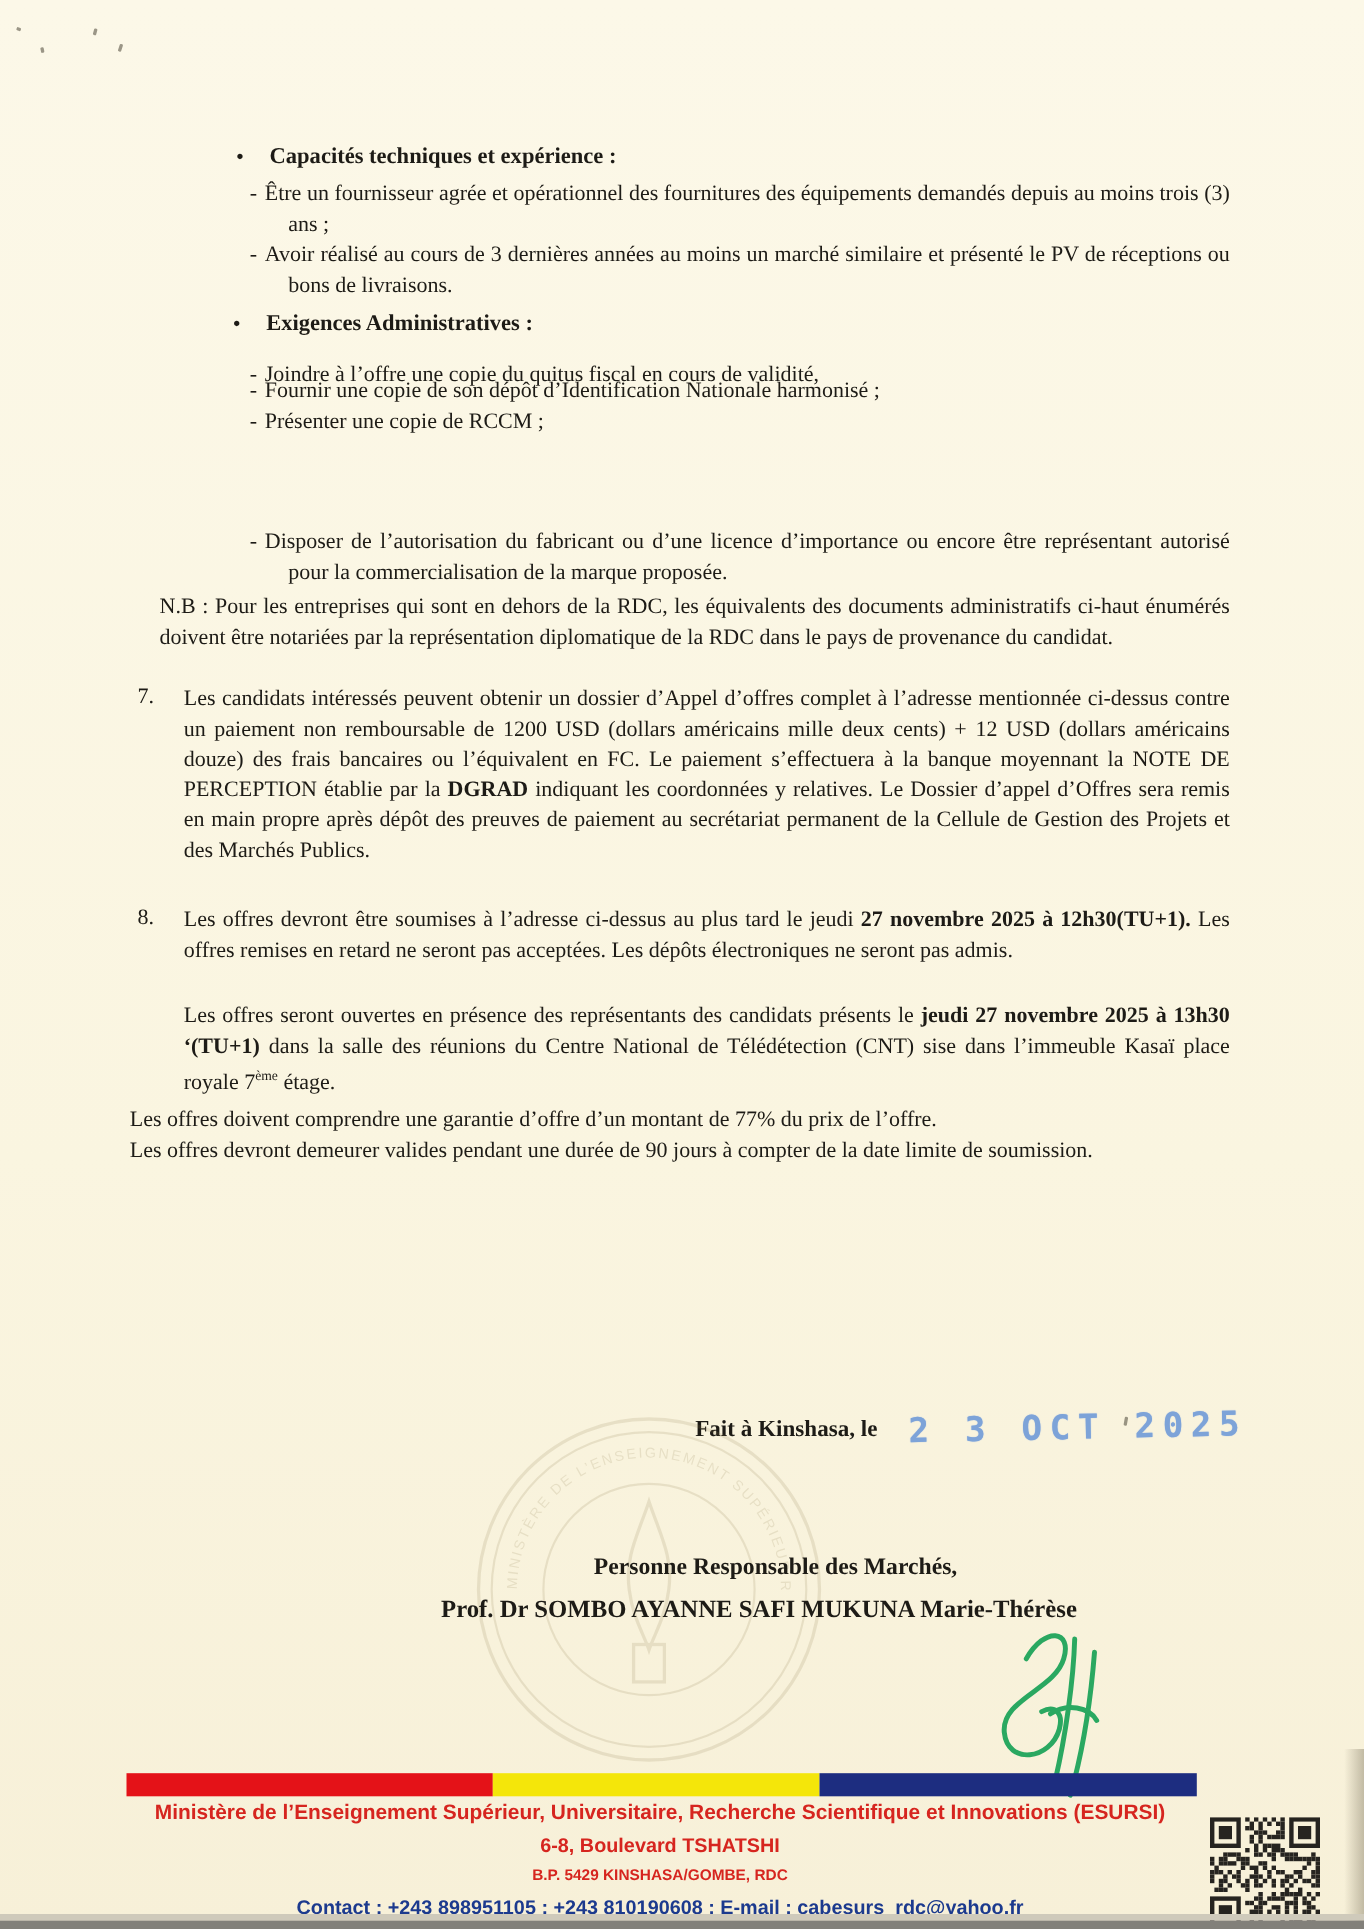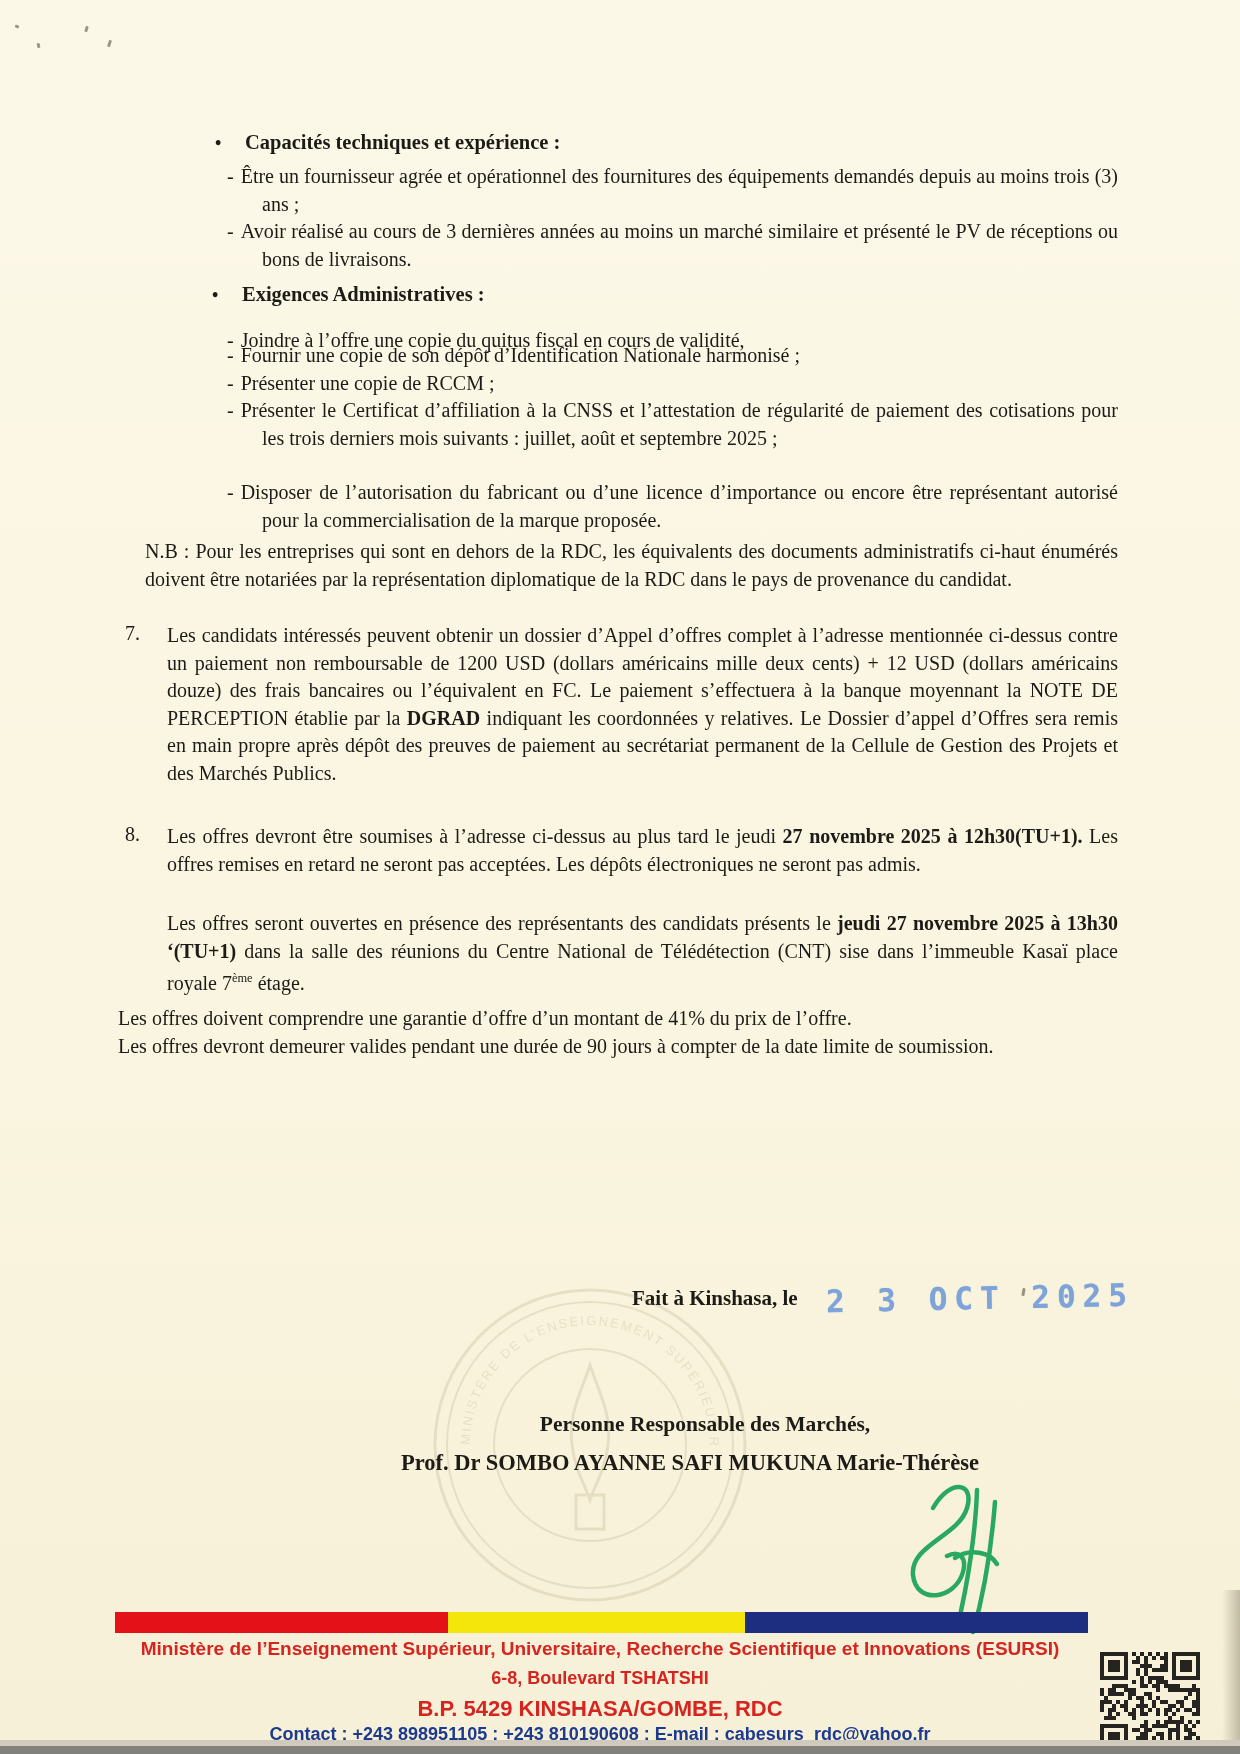--- a/index.html
+++ b/index.html
@@ -69,38 +69,35 @@
 
   <div class="hang txt" style="left:262px;top:327px;width:856px;">
     <span class="dash">-</span><span>Joindre à l’offre une copie du quitus fiscal en cours de validité,</span>
   </div>
   <div class="hang txt" style="left:262px;top:342px;width:856px;">
     <span class="dash">-</span><span>Fournir une copie de son dépôt d’Identification Nationale harmonisé ;</span>
   </div>
   <div class="hang txt" style="left:262px;top:370px;width:856px;">
     <span class="dash">-</span><span>Présenter une copie de RCCM ;</span>
   </div>
-  <div class="hang txt" style="left:262px;top:397px;width:856px;">
-    <span class="dash">-</span><span>Présenter le Certificat d’affiliation à la CNSS et l’attestation de régularité de paiement des cotisations pour les trois derniers mois suivants : juillet, août et septembre 2025 ;</span>
-  </div>
   <div class="hang txt" style="left:262px;top:479px;width:856px;">
     <span class="dash">-</span><span>Disposer de l’autorisation du fabricant ou d’une licence d’importance ou encore être représentant autorisé pour la commercialisation de la marque proposée.</span>
   </div>
 
   <div class="abs txt" style="left:145px;top:538px;width:973px;">N.B : Pour les entreprises qui sont en dehors de la RDC, les équivalents des documents administratifs ci-haut énumérés doivent être notariées par la représentation diplomatique de la RDC dans le pays de provenance du candidat.</div>
 
   <div class="num" style="left:125px;top:622px;">7.</div>
   <div class="abs txt" style="left:167px;top:622px;width:951px;"><span>Les candidats intéressés peuvent obtenir un dossier d’Appel d’offres complet à l’adresse mentionnée ci-dessus contre un paiement non remboursable de 1200 USD (dollars américains mille deux cents) + 12 USD (dollars américains douze) des frais bancaires ou l’équivalent en FC. Le paiement s’effectuera à la banque moyennant la NOTE DE PERCEPTION établie par la </span><span class="seg-bold">DGRAD</span><span> indiquant les coordonnées y relatives. Le Dossier d’appel d’Offres sera remis en main propre après dépôt des preuves de paiement au secrétariat permanent de la Cellule de Gestion des Projets et des Marchés Publics.</span></div>
 
   <div class="num" style="left:125px;top:823px;">8.</div>
   <div class="abs txt" style="left:167px;top:823px;width:951px;"><span>Les offres devront être soumises à l’adresse ci-dessus au plus tard le jeudi </span><span class="seg-bold">27 novembre 2025 à 12h30(TU+1).</span><span> Les offres remises en retard ne seront pas acceptées. Les dépôts électroniques ne seront pas admis.</span></div>
 
   <div class="abs txt" style="left:167px;top:910px;width:951px;"><span>Les offres seront ouvertes en présence des représentants des candidats présents le </span><span class="seg-bold">jeudi 27 novembre 2025 à 13h30 ‘(TU+1)</span><span> dans la salle des réunions du Centre National de Télédétection (CNT) sise dans l’immeuble Kasaï place royale 7</span><sup>ème</sup><span> étage.</span></div>
 
-  <div class="abs txt" style="left:118px;top:1005px;width:1000px;">Les offres doivent comprendre une garantie d’offre d’un montant de 41% du prix de l’offre.</div>
+  <div class="abs txt" style="left:118px;top:1005px;width:1000px;">Les offres doivent comprendre une garantie d’offre d’un montant de 77% du prix de l’offre.</div>
   <div class="abs txt" style="left:118px;top:1033px;width:1000px;">Les offres devront demeurer valides pendant une durée de 90 jours à compter de la date limite de soumission.</div>
 
   <div class="fait">Fait à Kinshasa, le</div>
   <div class="stamp">2 3 OCT 2025</div>
 
   <svg class="seal" width="320" height="320" viewBox="0 0 320 320">
     <defs>
       <path id="sealArcTop" d="M 40,160 A 120,120 0 1,1 280,160"></path>
       <path id="sealArcBot" d="M 45,160 A 115,115 0 0,0 275,160"></path>
     </defs>
@@ -125,21 +122,21 @@
       <path d="M100,98 C115,88 135,92 142,104"></path>
     </g>
   </svg>
 
   <div class="band band-red"></div>
   <div class="band band-yellow"></div>
   <div class="band band-blue"></div>
 
   <div class="fline fred" style="top:1638px;font-size:19px;">Ministère de l’Enseignement Supérieur, Universitaire, Recherche Scientifique et Innovations (ESURSI)</div>
   <div class="fline fred" style="top:1668px;font-size:18px;">6-8, Boulevard TSHATSHI</div>
-  <div class="fline fred" style="top:1696px;font-size:22px;">B.P. 5429 KINSHASA/GOMBE, RDC</div>
+  <div class="fline fred" style="top:1696px;font-size:14px;">B.P. 5429 KINSHASA/GOMBE, RDC</div>
   <div class="fline fblue" style="top:1724px;font-size:18px;">Contact : +243 898951105 ;  +243 810190608 ; E-mail : cabesurs_rdc@yahoo.fr</div>
 
   <svg class="qr" width="100" height="100" viewBox="0 0 100 100" fill="#262420">
       <rect x="32" y="0" width="4" height="4"></rect>
       <rect x="40" y="0" width="4" height="4"></rect>
       <rect x="48" y="0" width="4" height="4"></rect>
       <rect x="56" y="0" width="4" height="4"></rect>
       <rect x="64" y="0" width="4" height="4"></rect>
       <rect x="36" y="4" width="4" height="4"></rect>
       <rect x="44" y="4" width="4" height="4"></rect>

